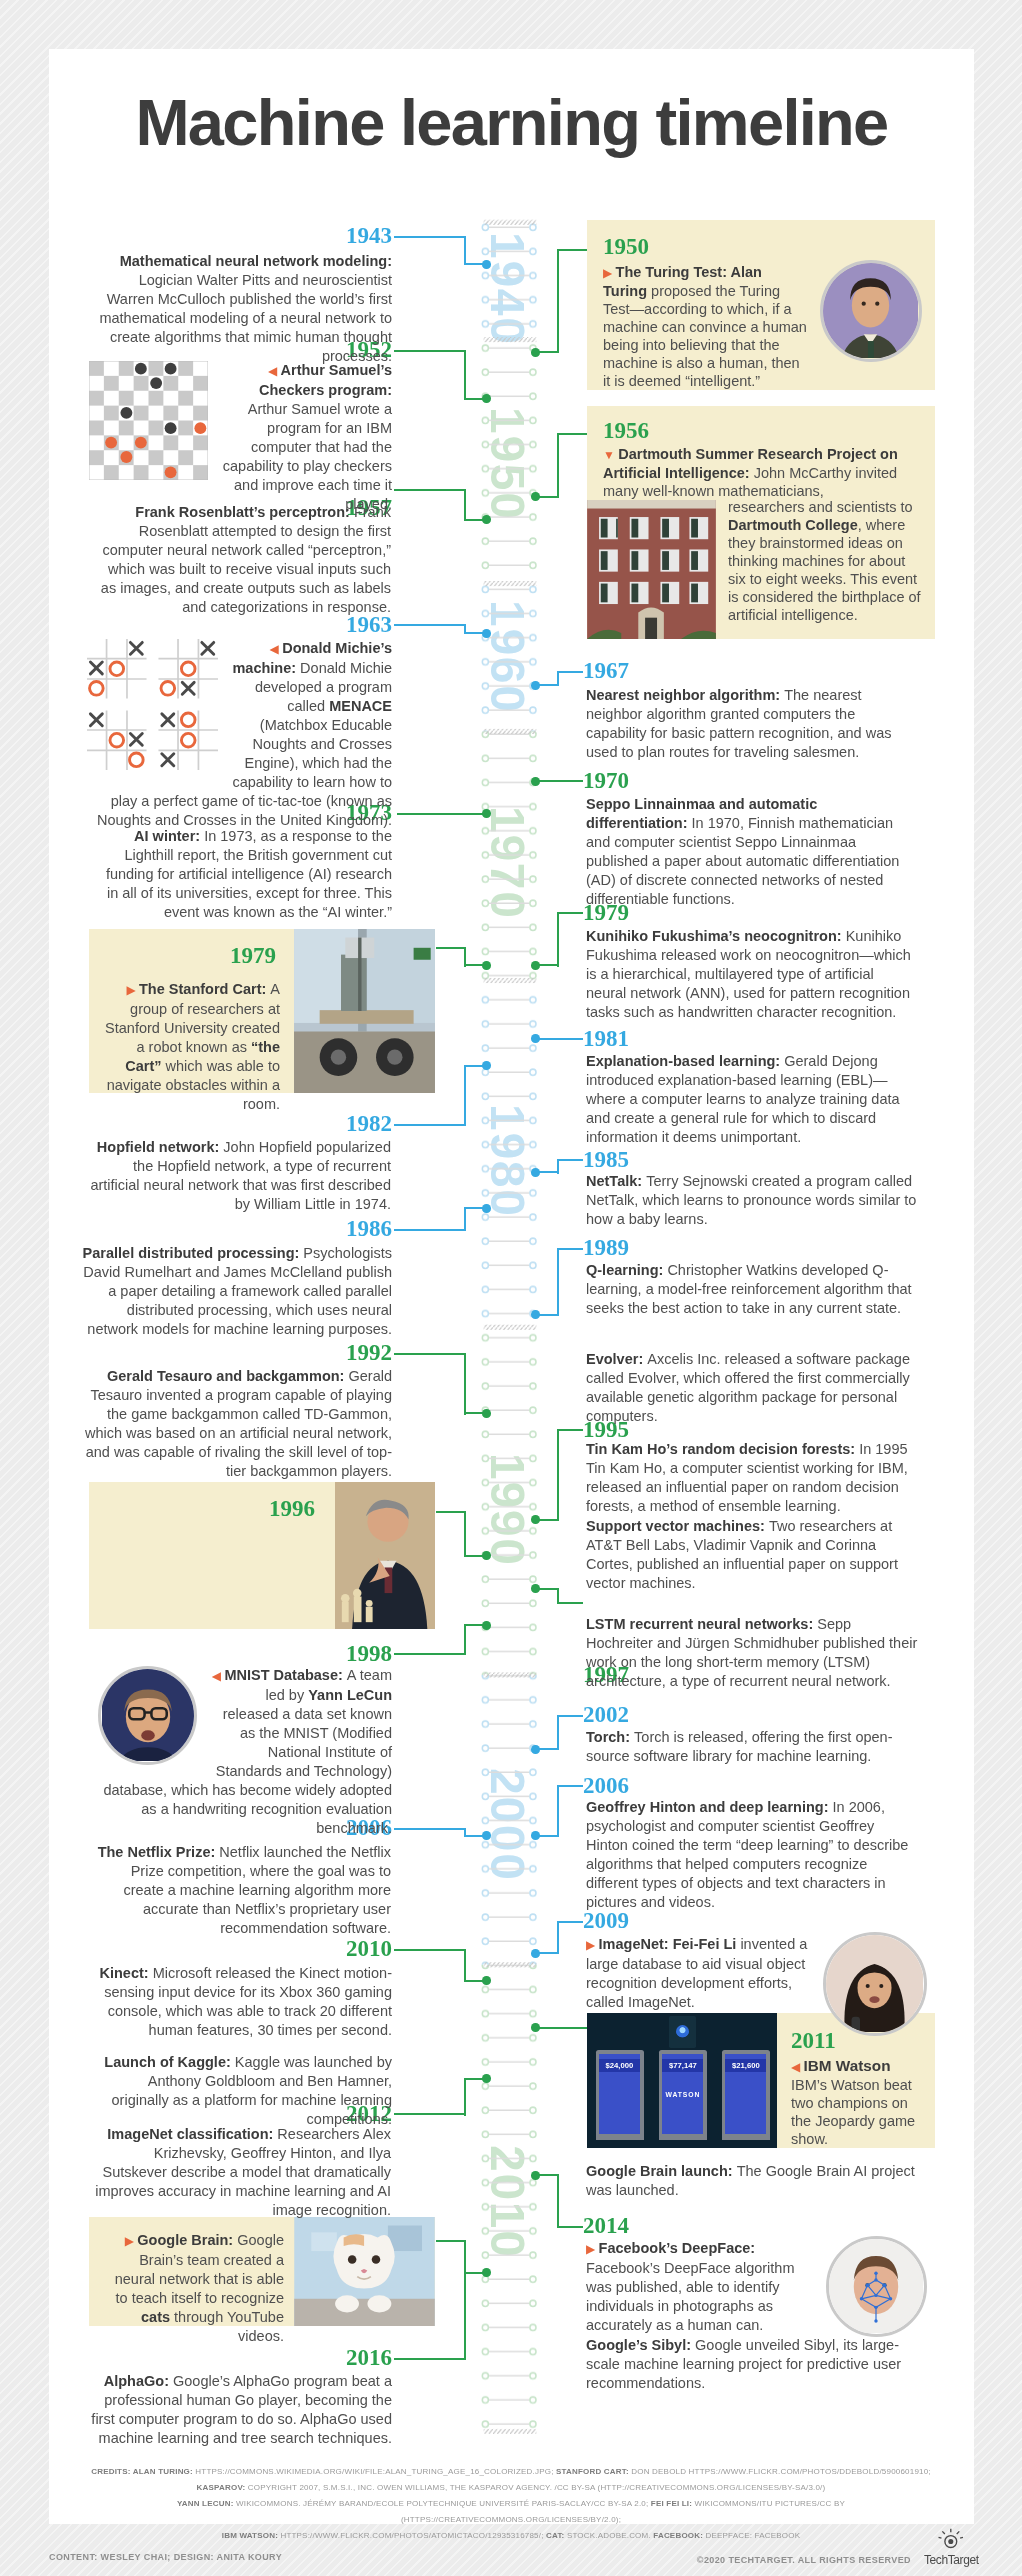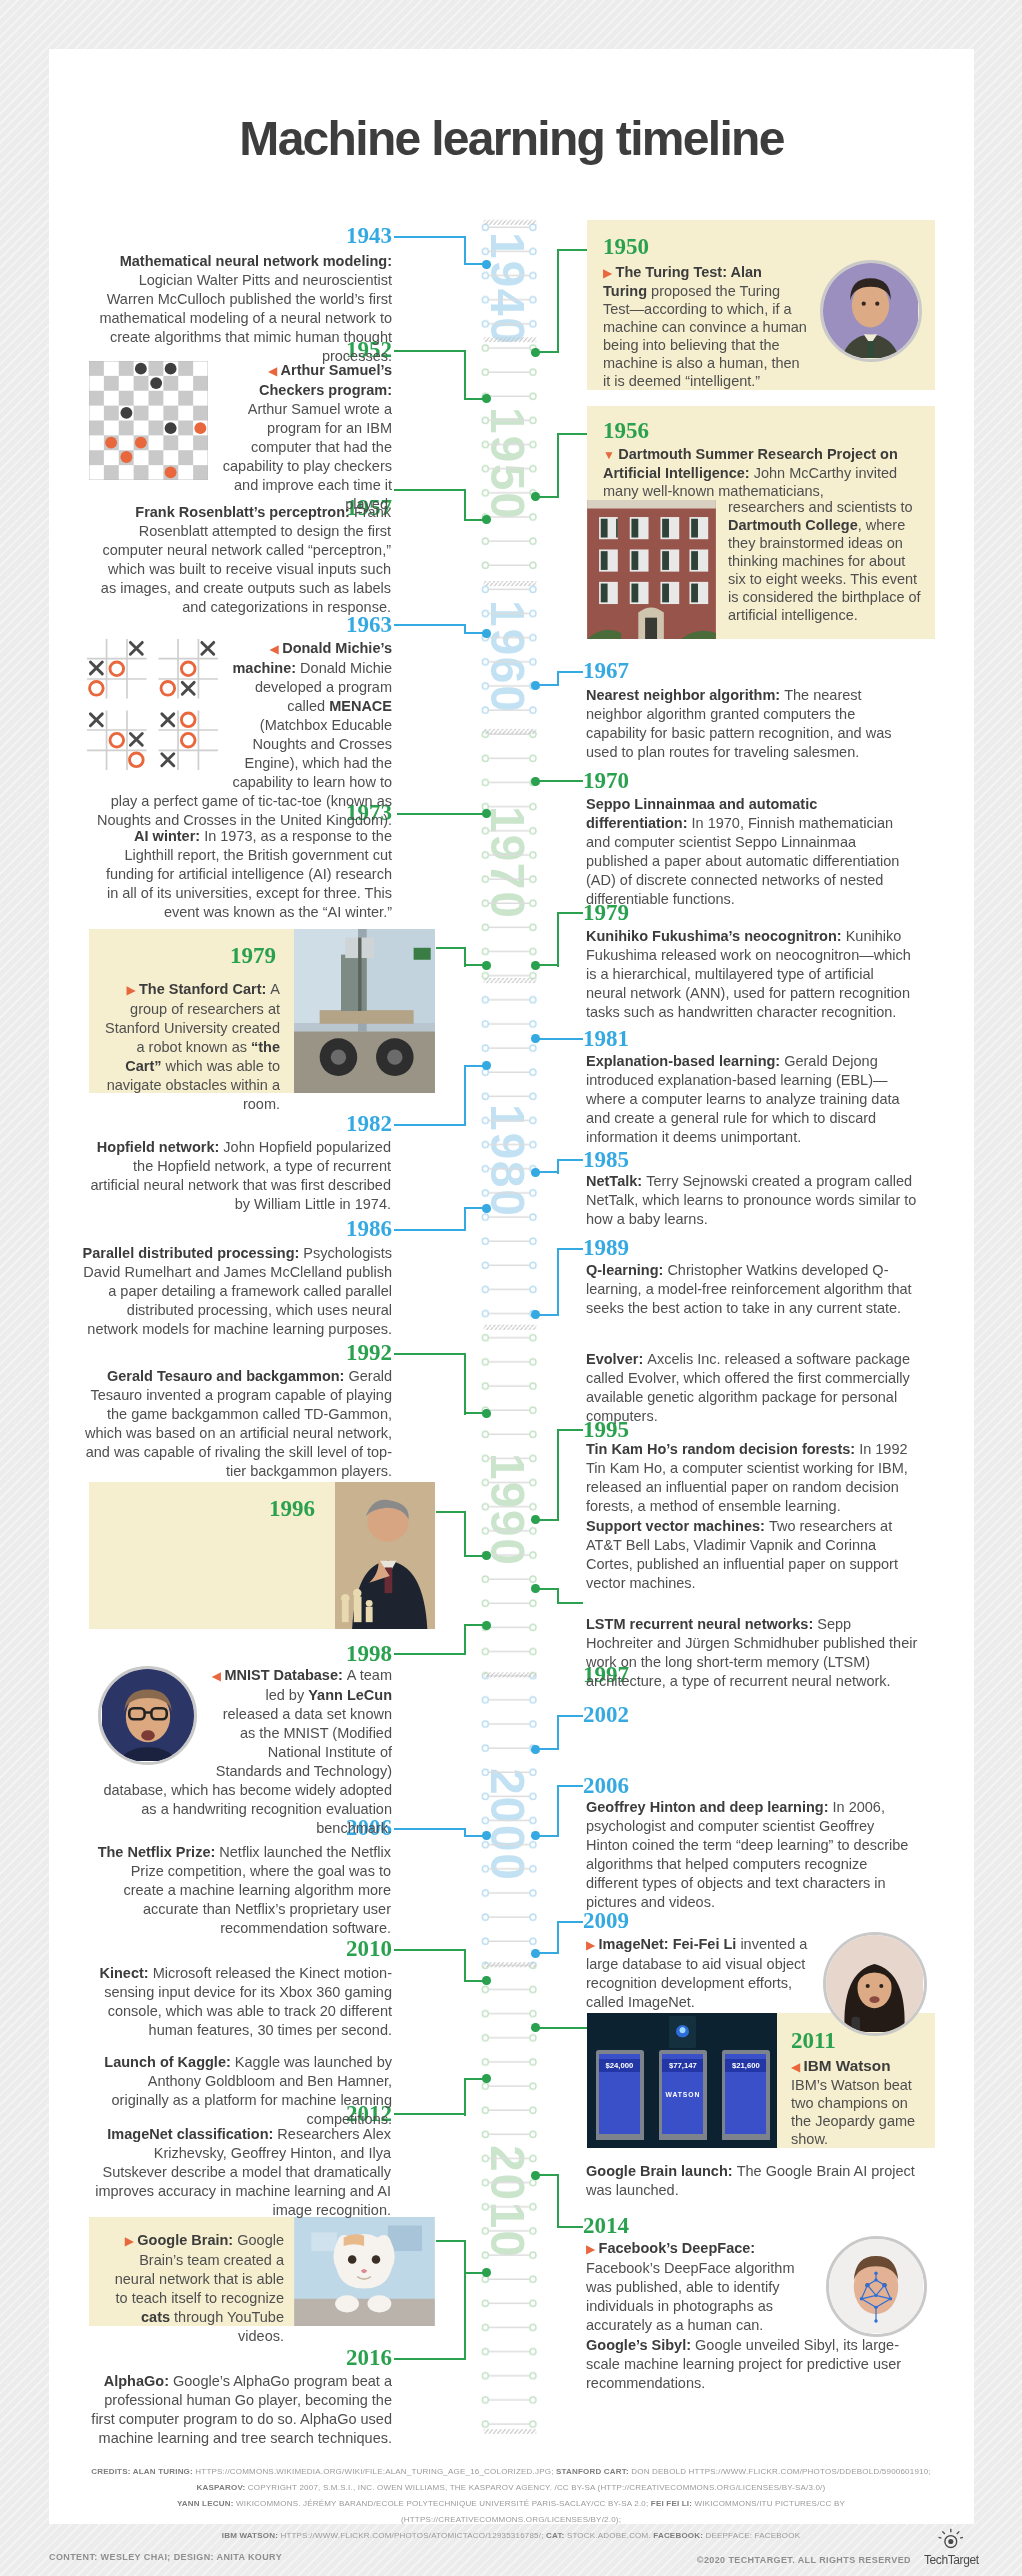--- a/index.html
+++ b/index.html
@@ -1,21 +1,21 @@
 <!DOCTYPE html>
 <html style="font-size:13.6px"><head>
 <meta charset="utf-8">
 <style>
   html,body{margin:0;padding:0;}
   .page{position:relative;width:1022px;height:2576px;overflow:hidden;
         font-family:"Liberation Sans",sans-serif;
         background:repeating-linear-gradient(135deg,#ececec 0 5.1px,#f4f4f4 5.1px 6.8px);}
   .card{position:absolute;left:49px;top:49px;width:925px;height:2475px;background:#ffffff;}
   .title{position:absolute;left:49px;top:85px;width:925px;text-align:center;
-         font-weight:bold;font-size:48px;letter-spacing:-1.7px;color:#3d3d3d;margin-top:26px;}
+         font-weight:bold;font-size:65px;letter-spacing:-1.7px;color:#3d3d3d;}
   
   .dec{position:absolute;left:486px;width:49px;text-align:center;
        writing-mode:vertical-rl;font-weight:bold;font-size:48px;letter-spacing:1.7px;
        font-family:"Liberation Sans",sans-serif;z-index:1;}
   .decb{color:#c2e2f4;} .decg{color:#cbe5cd;}
   
   .hl{position:absolute;height:1.7px;z-index:3;}
   .vl{position:absolute;width:1.7px;z-index:3;}
   .cg{background:#2aa14e;} .cb{background:#35a9e1;}
   .dot{position:absolute;width:8.5px;height:8.5px;border-radius:50%;z-index:4;}
@@ -522,23 +522,24 @@
     </svg>
   </div>
 
   <div class="evt" style="left:586px;top:686px;width:332px"><span class="b">Nearest neighbor algorithm: </span><span>The nearest neighbor algorithm granted computers the capability for basic pattern recognition, and was used to plan routes for traveling salesmen.</span></div>
   <div class="evt" style="left:586px;top:795px;width:332px"><span class="b">Seppo Linnainmaa and automatic differentiation: </span><span>In 1970, Finnish mathematician and computer scientist Seppo Linnainmaa published a paper about automatic differentiation (AD) of discrete connected networks of nested differentiable functions.</span></div>
   <div class="evt" style="left:586px;top:927px;width:332px"><span class="b">Kunihiko Fukushima’s neocognitron: </span><span>Kunihiko Fukushima released work on neocognitron—which is a hierarchical, multilayered type of artificial neural network (ANN), used for pattern recognition tasks such as handwritten character recognition.</span></div>
   <div class="evt" style="left:586px;top:1172px;width:332px"><span class="b">NetTalk: </span><span>Terry Sejnowski created a program called NetTalk, which learns to pronounce words similar to how a baby learns.</span></div>
   <div class="evt" style="left:586px;top:1052px;width:332px"><span class="b">Explanation-based learning: </span><span>Gerald Dejong introduced explanation-based learning (EBL)— where a computer learns to analyze training data and create a general rule for which to discard information it deems unimportant.</span></div>
   <div class="evt" style="left:586px;top:1261px;width:332px"><span class="b">Q-learning: </span><span>Christopher Watkins developed Q-learning, a model-free reinforcement algorithm that seeks the best action to take in any current state.</span></div>
   <div class="evt" style="left:586px;top:1350px;width:332px"><span class="b">Evolver: </span><span>Axcelis Inc. released a software package called Evolver, which offered the first commercially available genetic algorithm package for personal computers.</span></div>
-  <div class="evt" style="left:586px;top:1440px;width:332px"><span class="b">Tin Kam Ho’s random decision forests: </span><span>In 1992 Tin Kam Ho, a computer scientist working for IBM, released an influential paper on random decision forests, a method of ensemble learning.</span></div>
+  <div class="evt" style="left:586px;top:1440px;width:332px"><span class="b">Tin Kam Ho’s random decision forests: </span><span>In 1995 Tin Kam Ho, a computer scientist working for IBM, released an influential paper on random decision forests, a method of ensemble learning.</span></div>
   <div class="evt" style="left:586px;top:1517px;width:332px"><span class="b">Support vector machines: </span><span>Two researchers at AT&amp;T Bell Labs, Vladimir Vapnik and Corinna Cortes, published an influential paper on support vector machines.</span></div>
   <div class="evt" style="left:586px;top:1615px;width:332px"><span class="b">LSTM recurrent neural networks: </span><span>Sepp Hochreiter and Jürgen Schmidhuber published their work on the long short-term memory (LTSM) architecture, a type of recurrent neural network.</span></div>
+  <div class="evt" style="left:586px;top:1728px;width:332px"><span class="b">Torch: </span><span>Torch is released, offering the first open-source software library for machine learning.</span></div>
   <div class="evt" style="left:586px;top:1798px;width:332px"><span class="b">Geoffrey Hinton and deep learning: </span><span>In 2006, psychologist and computer scientist Geoffrey Hinton coined the term “deep learning” to describe algorithms that helped computers recognize different types of objects and text characters in pictures and videos.</span></div>
 
   <div class="evt" style="left:586px;top:1935px;width:341px">
     <div class="circ frc" style="width:104px;height:104px">
       <svg width="97" height="97" viewBox="0 0 114 114">
         <rect width="114" height="114" fill="#e6d6cc"></rect>
         <path d="M22 114 Q18 44 57 34 Q96 44 92 114Z" fill="#241b16"></path>
         <ellipse cx="57" cy="62" rx="20" ry="24" fill="#dcab85"></ellipse>
         <path d="M37 56 Q39 36 57 36 Q75 36 77 56 Q71 44 57 44 Q43 44 37 56Z" fill="#241b16"></path>
         <circle cx="49" cy="60" r="2.4" fill="#2a211c"></circle>

